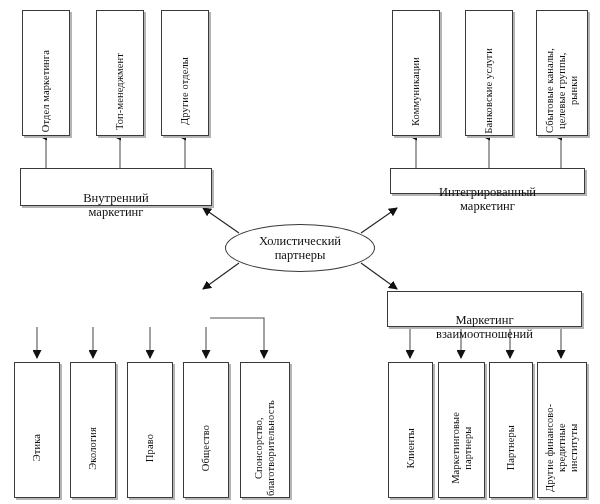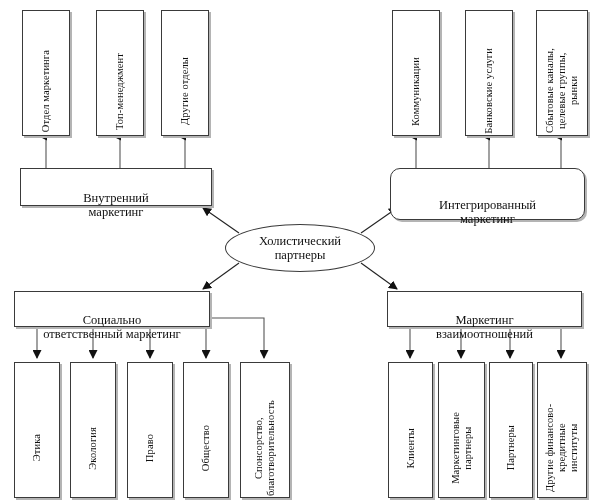--- a/index.html
+++ b/index.html
@@ -146,34 +146,30 @@
   <div class="node vertical shadow" style="left:536px; top:10px; width:52px; height:126px;">
     <span class="label">Сбытовые каналы,
 целевые группы,
 рынки</span>
   </div>
 
   <div class="node horizontal shadow" style="left:20px; top:168px; width:192px; height:38px;">
     <span class="label">Внутренний
 маркетинг</span>
   </div>
-  <div class="node horizontal shadow" style="left:390px; top:168px; width:195px; height:52px;border-radius:10px;">
+  <div class="node horizontal shadow" style="left:390px; top:168px; width:195px; height:26px;">
     <span class="label">Интегрированный
 маркетинг</span>
   </div>
 
   <div class="hub" style="left:225px; top:224px; width:150px; height:48px;">
     <span class="label">Холистический
 партнеры</span>
   </div>
 
-  <div class="node horizontal shadow" style="left:14px; top:291px; width:196px; height:36px;">
-    <span class="label">Социально
-ответственный маркетинг</span>
-  </div>
   <div class="node horizontal shadow" style="left:387px; top:291px; width:195px; height:36px;">
     <span class="label">Маркетинг
 взаимоотношений</span>
   </div>
 
   <div class="node vertical shadow" style="left:14px; top:362px; width:46px; height:136px;">
     <span class="label">Этика</span>
   </div>
   <div class="node vertical shadow" style="left:70px; top:362px; width:46px; height:136px;">
     <span class="label">Экология</span>

